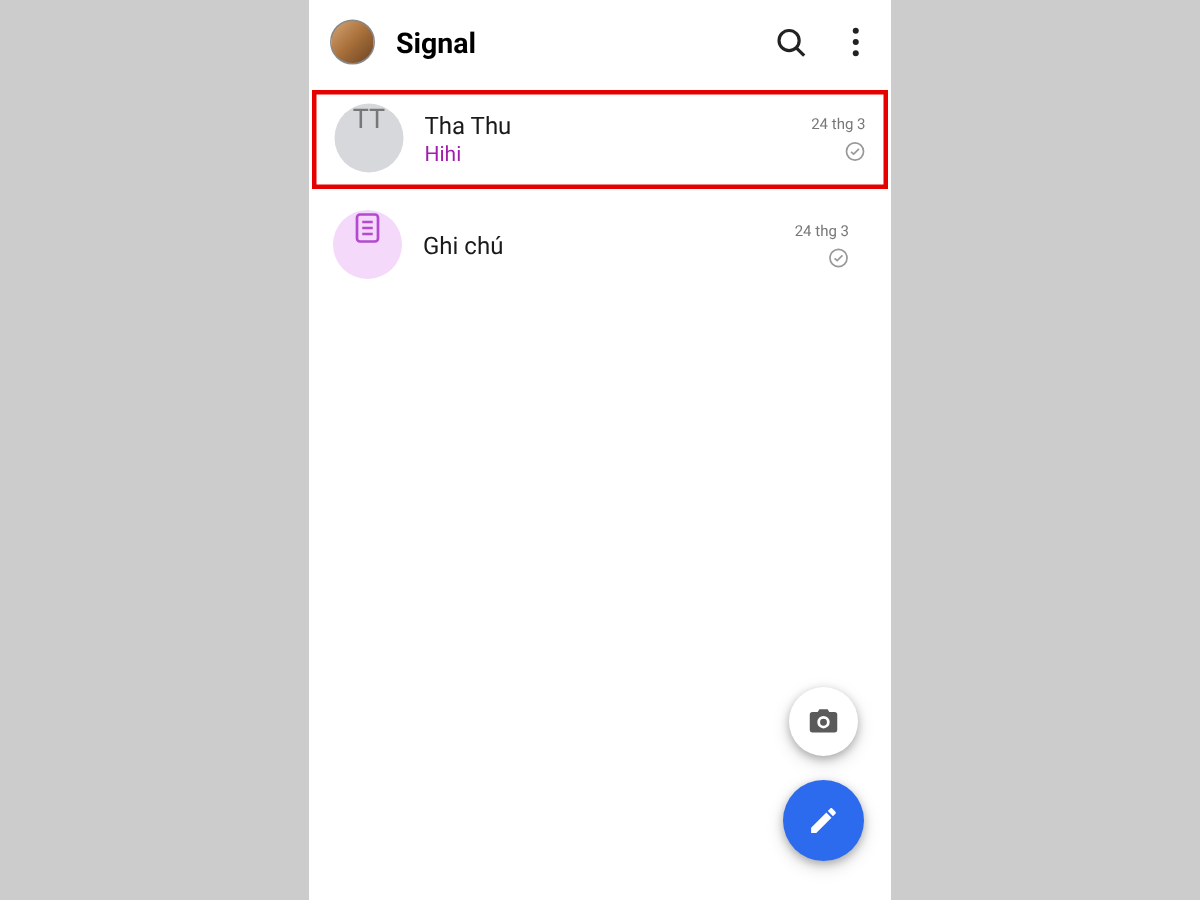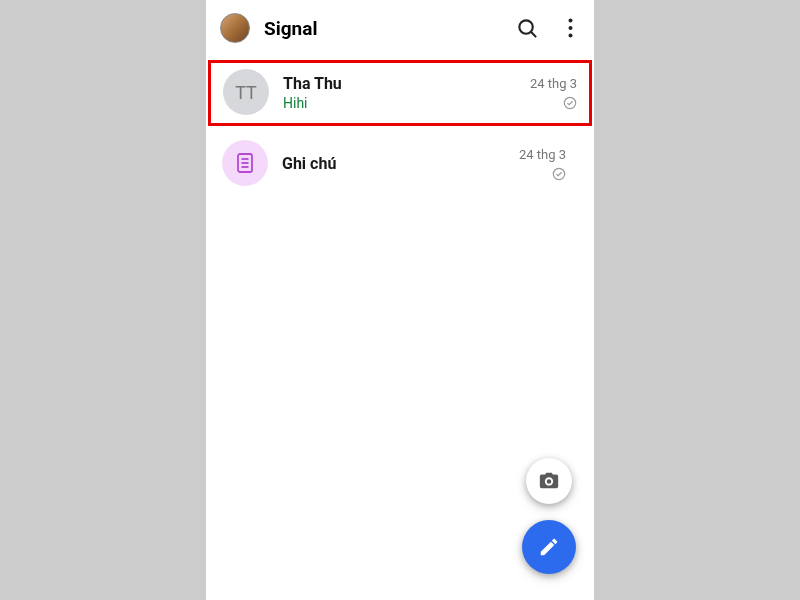--- a/index.html
+++ b/index.html
@@ -62,21 +62,20 @@
   .highlight-box {
     border: 3px solid #e60000;
     margin: 0 2px 4px 2px;
     padding: 6px 12px 8px 12px;
   }
   .avatar {
     width: 46px;
     height: 46px;
     border-radius: 50%;
     display: flex;
-    align-items: center;
     justify-content: center;
     flex-shrink: 0;
   }
   .avatar.initials {
     background: #d6d8db;
     color: #777;
     font-size: 18px;
     font-weight: 400;
   }
   .avatar.notes {
@@ -85,36 +84,36 @@
   .avatar.notes svg { width: 24px; height: 24px; }
   .convo-text {
     flex: 1;
     display: flex;
     flex-direction: column;
     gap: 2px;
     min-width: 0;
   }
   .convo-name {
     font-size: 16px;
-    font-weight: 700;
+    font-weight: 400;
     color: #1a1a1a;
   }
   .convo-msg {
     font-size: 14px;
-    color: #15803d;
+    color: #a21caf;
   }
   .convo-meta {
     display: flex;
     flex-direction: column;
     align-items: flex-end;
     gap: 4px;
     flex-shrink: 0;
   }
   .convo-time {
-    font-size: 13px;
+    font-size: 10px;
     color: #777;
   }
   .status-icon { width: 14px; height: 14px; color: #999; }
   .fab {
     position: absolute;
     right: 18px;
     width: 54px;
     height: 54px;
     border-radius: 50%;
     display: flex;

